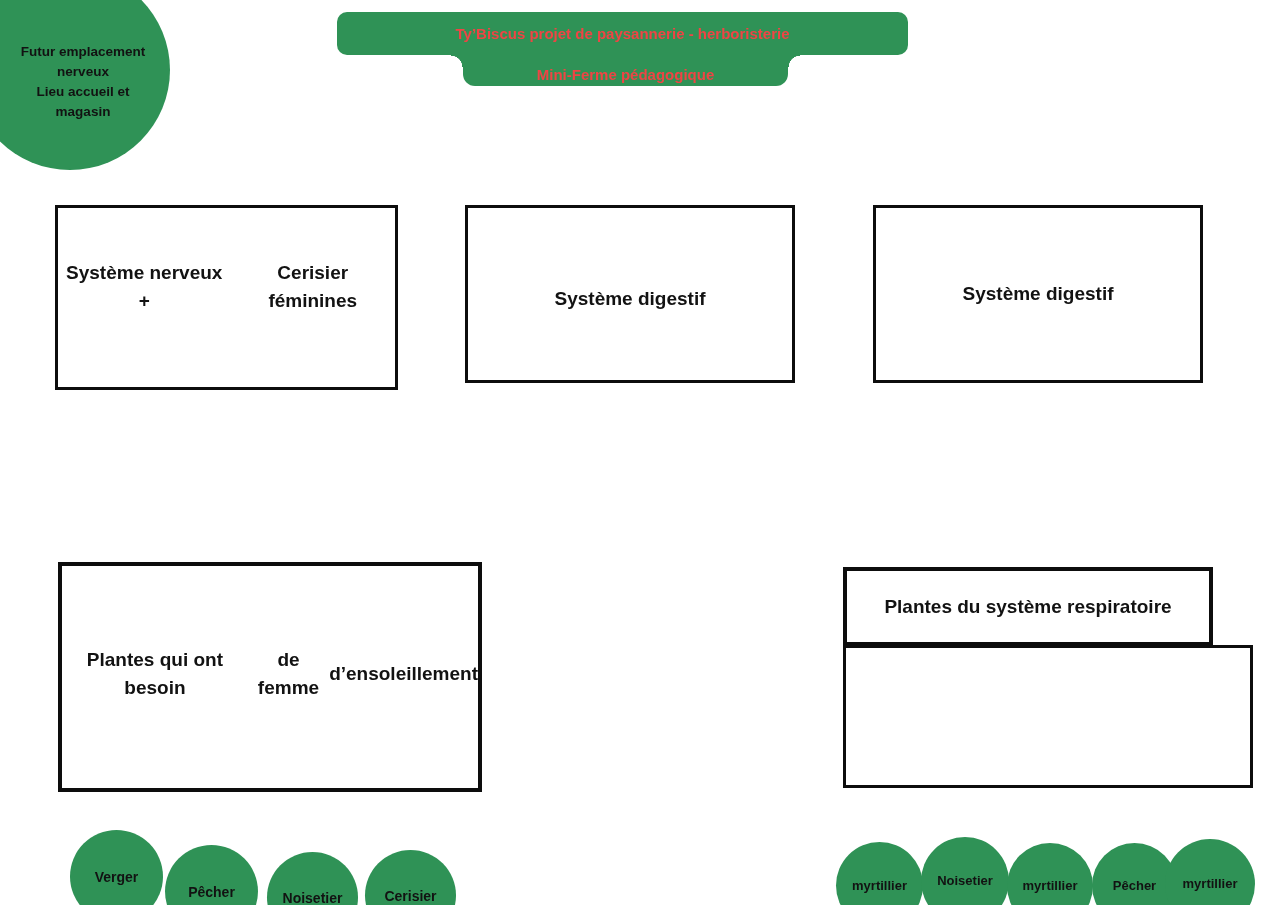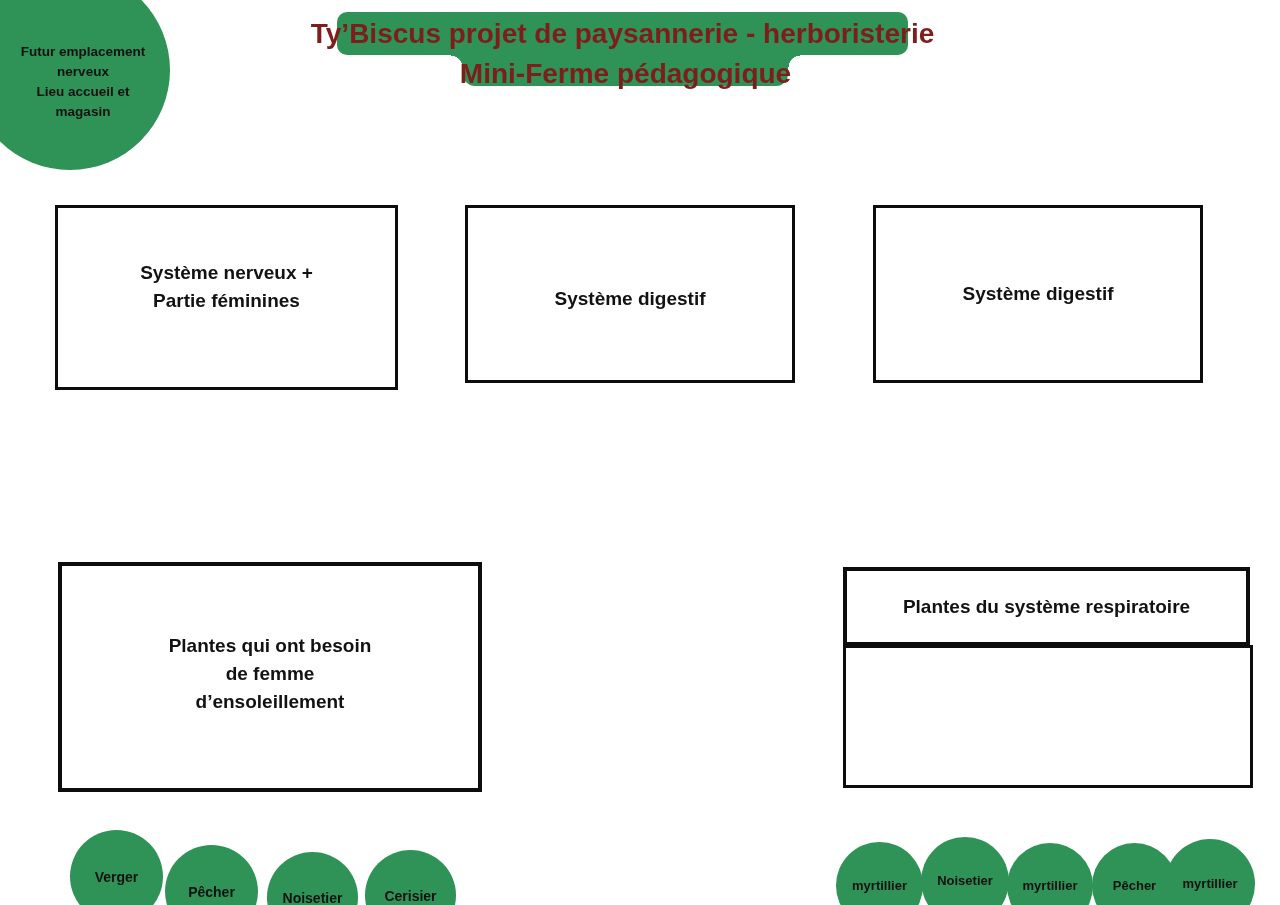--- a/index.html
+++ b/index.html
@@ -18,34 +18,34 @@
   
   .gcircle{
     position:absolute;background:var(--green);border-radius:50%;
     display:flex;align-items:center;justify-content:center;
     text-align:center;
   }
   
   .zone{
     position:absolute;background:var(--background);
     border:3px solid var(--border);box-sizing:border-box;
-    display:flex;flex-direction:column;align-items:center;justify-content:center;
+    display:flex;flex-direction:row;align-items:center;justify-content:center;
     text-align:center;font-size:19px;line-height:28px;
   }
   .zone.thick{border-width:4px;}
   
   .hl{position:absolute;background:var(--green);}
   .hl1{left:337px;top:12px;width:571px;height:43px;border-radius:10px;}
   .hl2{left:463px;top:55px;width:325px;height:31px;border-radius:0 0 12px 12px;}
   .flare{position:absolute;top:55px;width:12px;height:12px;}
   .flare-left{left:451px;background:radial-gradient(circle 12px at 0 100%, rgba(0,0,0,0) 0 11px, var(--green) 11.5px);}
   .flare-right{left:788px;background:radial-gradient(circle 12px at 100% 100%, rgba(0,0,0,0) 0 11px, var(--green) 11.5px);}
   .title-text{
     position:absolute;display:flex;align-items:center;justify-content:center;
-    font-size:28px;white-space:nowrap;color:#7f1d1d;
+    font-size:15px;white-space:nowrap;color:#ef4444;
   }
   .title1{left:337px;top:12px;width:571px;height:43px;}
   .title2{left:463px;top:56px;width:325px;height:36px;}
   .subtitle{
     position:absolute;left:433px;top:112px;width:300px;height:32px;
     display:flex;align-items:center;justify-content:center;font-size:20px;
   }
   
   .yurt{left:-30px;top:-30px;width:200px;height:200px;font-size:13.5px;line-height:20px;}
   .yurt .inner{padding-left:26px;padding-top:24px;}
@@ -73,39 +73,39 @@
   <div class="hl hl1"></div>
   <div class="hl hl2"></div>
   <div class="flare flare-left"></div>
   <div class="flare flare-right"></div>
   <div class="title-text title1">Ty’Biscus projet de paysannerie - herboristerie</div>
   <div class="title-text title2">Mini-Ferme pédagogique</div>
 
 
   <div class="zone" style="left:55px;top:205px;width:343px;height:185px;padding-bottom:21px;">
     <div>Système nerveux +</div>
-    <div>Partie féminines</div>
+    <div>Cerisier féminines</div>
   </div>
 
   <div class="zone" style="left:465px;top:205px;width:330px;height:178px;padding-top:10px;">
     <div>Système digestif</div>
   </div>
 
   <div class="zone" style="left:873px;top:205px;width:330px;height:178px;">
     <div>Système digestif</div>
   </div>
 
   <div class="zone thick" style="left:58px;top:562px;width:424px;height:230px;padding-bottom:6px;">
     <div>Plantes qui ont besoin</div>
     <div>de femme</div>
     <div>d’ensoleillement</div>
   </div>
 
 
-  <div class="zone thick" style="left:843px;top:567px;width:407px;height:79px;">
+  <div class="zone thick" style="left:843px;top:567px;width:370px;height:79px;">
     <div>Plantes du système respiratoire</div>
   </div>
   <div class="zone" style="left:843px;top:645px;width:410px;height:143px;"></div>
 
   <div class="gcircle tree" style="left:70px;top:830px;width:93px;height:93px;">
     <div>Verger</div>
   </div>
   <div class="gcircle tree" style="left:165px;top:845px;width:93px;height:93px;">
     <div>Pêcher</div>
   </div>

